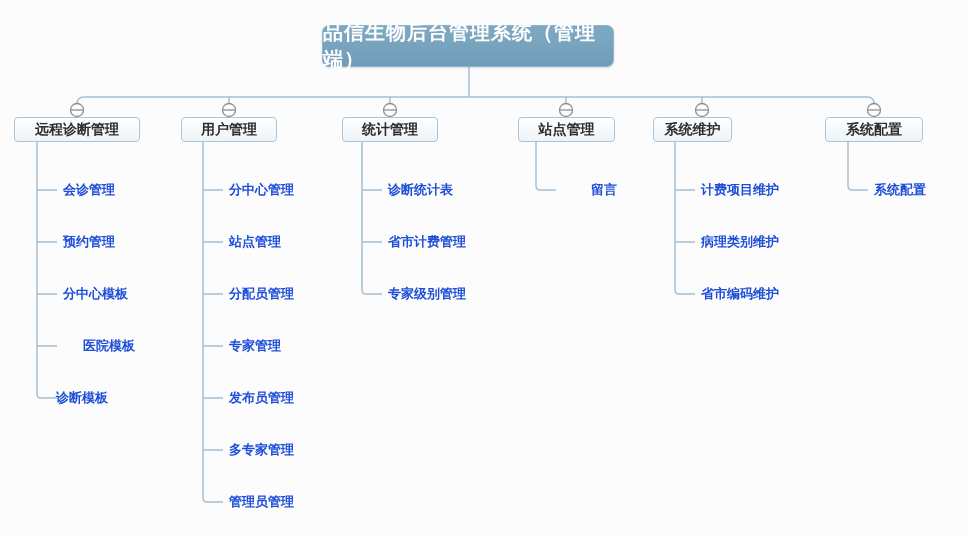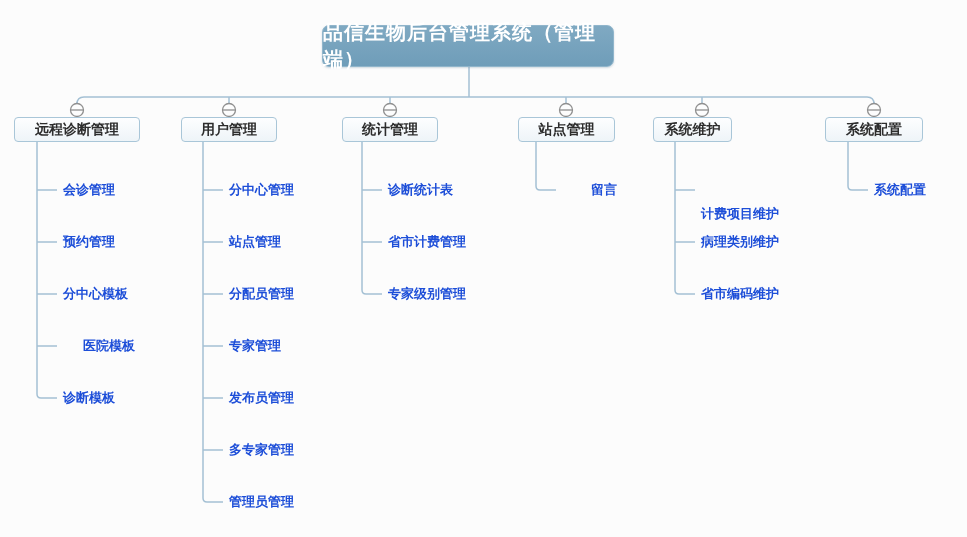--- a/index.html
+++ b/index.html
@@ -115,35 +115,35 @@
   <div class="branch-node" style="left:342px;width:96px;">统计管理</div>
   <div class="branch-node" style="left:181px;width:96px;">用户管理</div>
   <div class="branch-node" style="left:518px;width:97px;">站点管理</div>
   <div class="branch-node" style="left:653px;width:79px;">系统维护</div>
   <div class="branch-node" style="left:825px;width:98px;">系统配置</div>
 
   <div class="leaf-node" style="left:63px;top:178px;">会诊管理</div>
   <div class="leaf-node" style="left:63px;top:230px;">预约管理</div>
   <div class="leaf-node" style="left:63px;top:282px;">分中心模板</div>
   <div class="leaf-node" style="left:63px;top:334px;padding-left:20px;">医院模板</div>
-  <div class="leaf-node" style="left:63px;top:386px;">诊断模板</div>
+  <div class="leaf-node" style="left:56px;top:386px;">诊断模板</div>
 
   <div class="leaf-node" style="left:229px;top:178px;">分中心管理</div>
   <div class="leaf-node" style="left:229px;top:230px;">站点管理</div>
   <div class="leaf-node" style="left:229px;top:282px;">分配员管理</div>
   <div class="leaf-node" style="left:229px;top:334px;">专家管理</div>
   <div class="leaf-node" style="left:229px;top:386px;">发布员管理</div>
   <div class="leaf-node" style="left:229px;top:438px;">多专家管理</div>
   <div class="leaf-node" style="left:229px;top:490px;">管理员管理</div>
 
   <div class="leaf-node" style="left:388px;top:178px;">诊断统计表</div>
   <div class="leaf-node" style="left:388px;top:230px;">省市计费管理</div>
   <div class="leaf-node" style="left:388px;top:282px;">专家级别管理</div>
 
   <div class="leaf-node" style="left:585px;top:178px;margin-left:6px;">留言</div>
 
-  <div class="leaf-node" style="left:701px;top:178px;margin-top:24px;">计费项目维护</div>
+  <div class="leaf-node" style="left:701px;top:178px;">计费项目维护</div>
   <div class="leaf-node" style="left:701px;top:230px;">病理类别维护</div>
   <div class="leaf-node" style="left:701px;top:282px;">省市编码维护</div>
 
   <div class="leaf-node" style="left:874px;top:178px;">系统配置</div>
 
 </div>
 
 </body></html>

